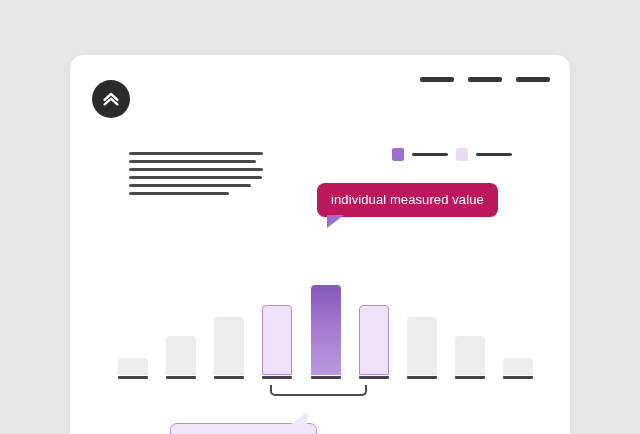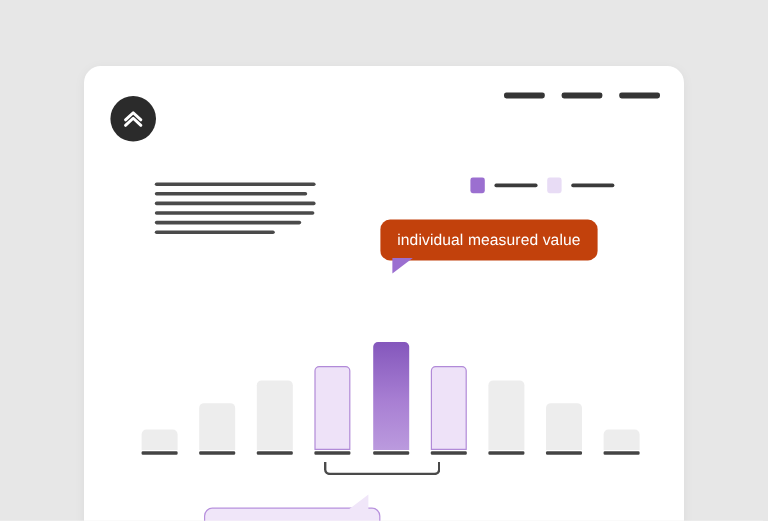--- a/index.html
+++ b/index.html
@@ -98,21 +98,21 @@
     height: 3px;
     border-radius: 1.5px;
     background: #3b3b3b;
   }
 
   
   .tip-measured {
     position: absolute;
     left: 247px;
     top: 128px;
-    background: #c2410c;
+    background: #be185d;
     border-radius: 8px;
     padding: 9px 14px 10px;
     color: #ffffff;
     font-size: 13px;
     letter-spacing: 0.1px;
     white-space: nowrap;
   }
   .tip-measured::after {
     content: "";
     position: absolute;

